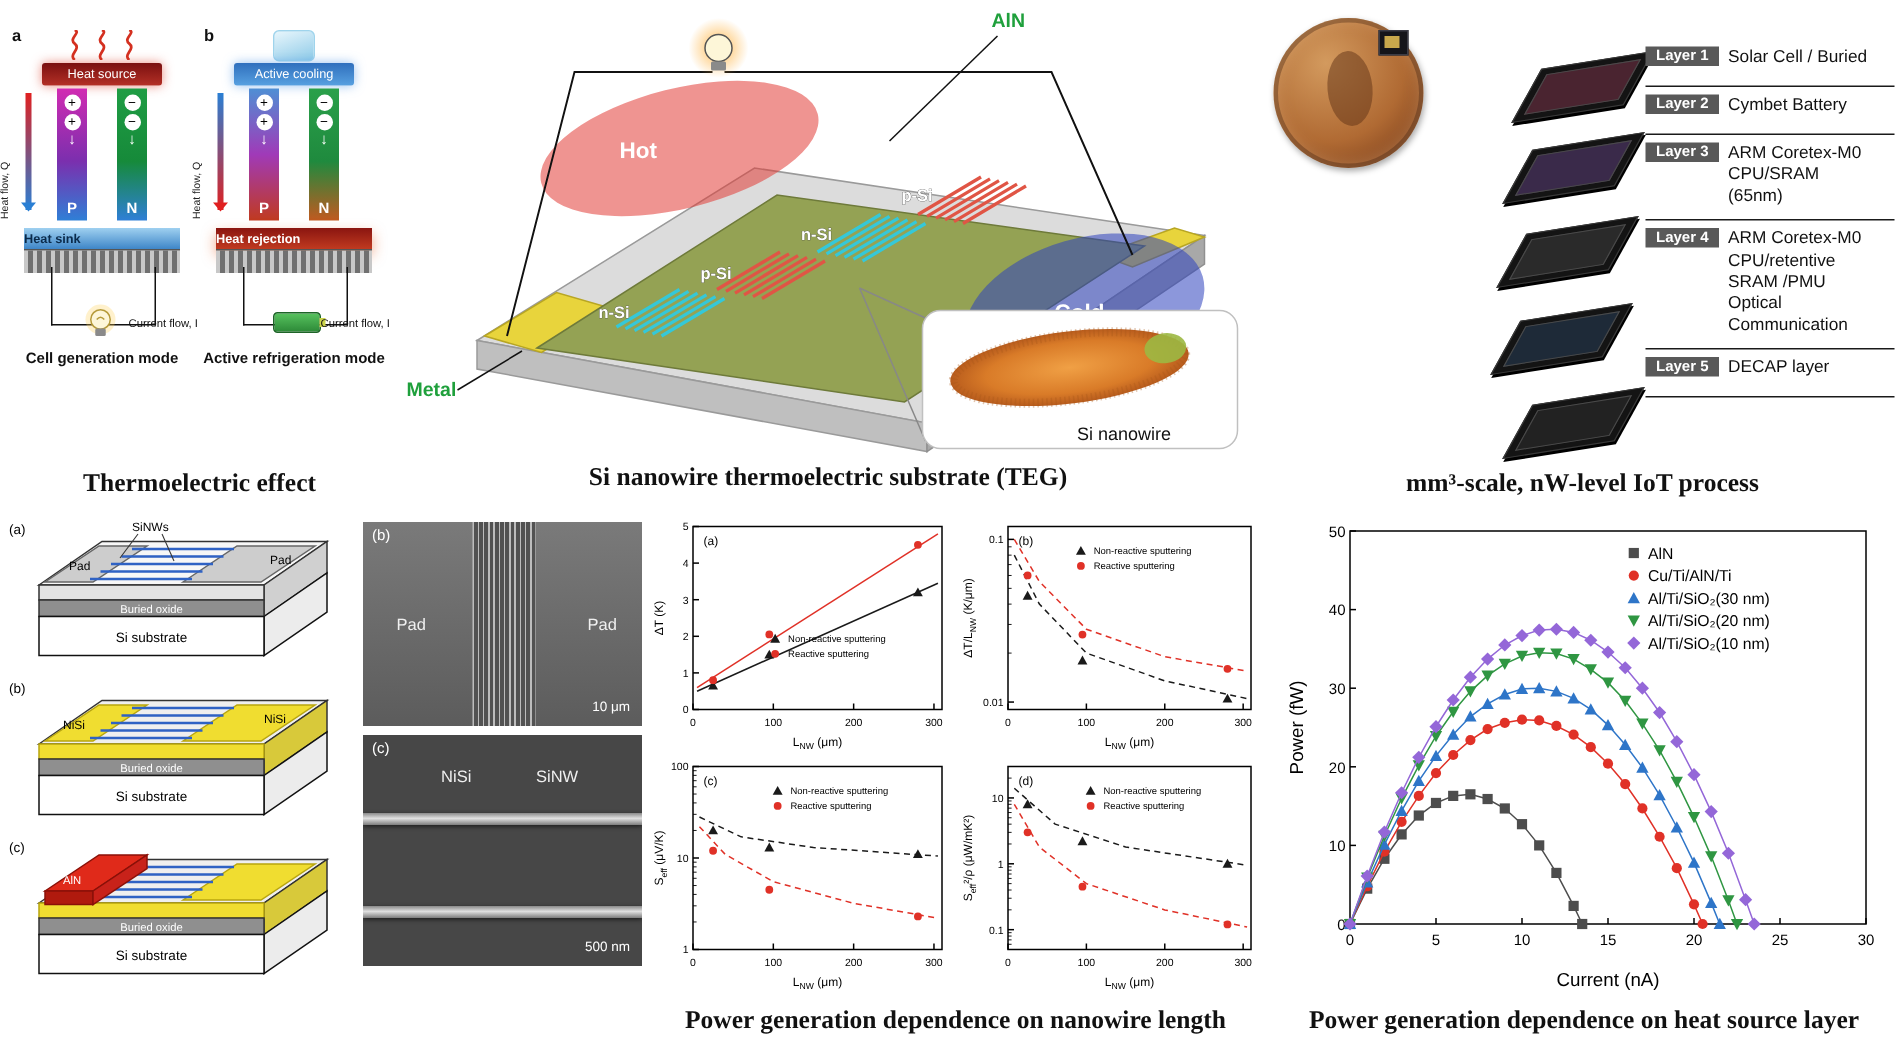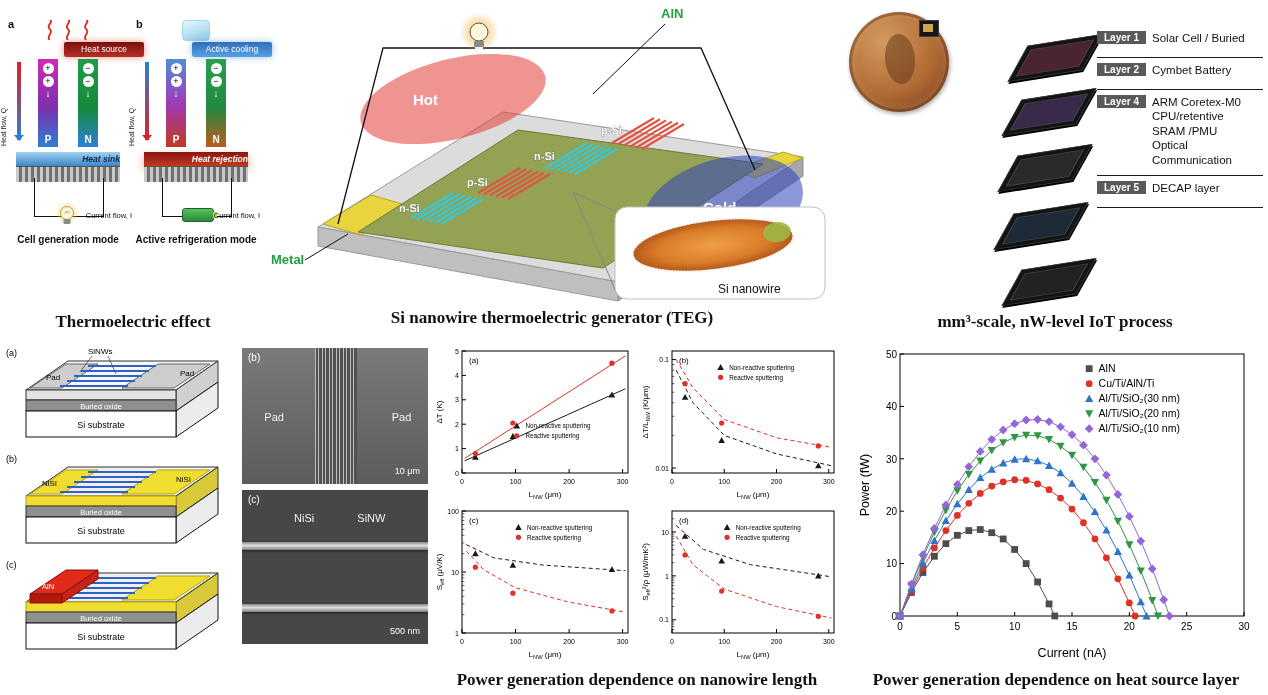--- a/index.html
+++ b/index.html
@@ -12,36 +12,36 @@
 
   
   #te-panel{left:6px;top:4px;width:254px;height:330px;}
   .te-fig{position:absolute;top:16px;width:120px;height:244px;}
   #te-a{left:2px;} #te-b{left:130px;}
   .fig-letter{position:absolute;left:0;top:-2px;font-weight:bold;font-size:11px;}
   .waves{position:absolute;left:28px;top:0px;width:64px;height:20px;}
   .icecube{position:absolute;left:46px;top:0px;width:26px;height:19px;border-radius:4px;
            background:linear-gradient(160deg,#e8f6fc,#8fcbe8);border:1px solid #9fd4ec;}
   .bar{position:absolute;left:20px;top:22px;width:80px;height:15px;border-radius:2px;
-       color:#fff;font-size:8.5px;line-height:15px;text-align:center;margin-left:36px;}
+       color:#fff;font-size:8.5px;line-height:15px;text-align:center;}
   .bar.hot{background:linear-gradient(180deg,#7a1010,#b43026);box-shadow:0 0 7px rgba(220,60,40,.6);}
   .bar.cool{background:linear-gradient(180deg,#2f6fbd,#57a0e0);box-shadow:0 0 7px rgba(80,150,230,.6);}
   .col{position:absolute;top:39px;width:20px;height:88px;display:flex;flex-direction:column;
        align-items:center;padding-top:4px;box-sizing:border-box;gap:2px;}
   .col.p{left:30px;} .col.n{left:70px;}
   .gen .col.p{background:linear-gradient(180deg,#d12bb2 0%,#7b2fae 55%,#2f7fd6 100%);}
   .gen .col.n{background:linear-gradient(180deg,#1f9d44 0%,#168a3a 55%,#2f7fd6 100%);}
   .ref .col.p{background:linear-gradient(180deg,#4f8fd4 0%,#a03ab8 50%,#c03a20 100%);}
   .ref .col.n{background:linear-gradient(180deg,#2aa04a 0%,#1f8a3e 55%,#c05a20 100%);}
   .chg{width:11px;height:11px;border-radius:50%;background:#fff;color:#000;font-size:9px;
        line-height:11px;text-align:center;}
   .arr{color:#fff;font-size:10px;line-height:10px;}
   .leg-label{margin-top:auto;margin-bottom:2px;color:#fff;font-weight:bold;font-size:10px;}
   .bar2{position:absolute;left:8px;top:132px;width:104px;height:14px;font-size:8.5px;font-weight:bold;
-        line-height:14px;text-align:right;font-style:italic;}
+        line-height:14px;text-align:left;}
   .bar2.sink{background:linear-gradient(180deg,#9fd0f0,#3e86c8);color:#0a2a4a;}
   .bar2.reject{background:linear-gradient(180deg,#8a1510,#c03a20);color:#fff;
         box-shadow:0 4px 9px rgba(230,90,30,.55);}
   .fins{position:absolute;left:8px;top:146px;width:104px;height:15px;border-top:1px solid #555;
         background:repeating-linear-gradient(90deg,#c8c8c8 0 3px,#707070 3px 6px);}
   .wire{position:absolute;left:26px;top:158px;width:68px;height:38px;
         border-left:1.5px solid #111;border-right:1.5px solid #111;border-bottom:1.5px solid #111;}
   .bulb-svg{position:absolute;left:44px;top:182px;width:30px;height:30px;}
   .battery{position:absolute;left:46px;top:188px;width:30px;height:12px;border-radius:3px;
            background:linear-gradient(180deg,#57c25e,#2d8a38);border:1px solid #1e6428;}
@@ -238,37 +238,41 @@
         <line x1="310" y1="190" x2="354" y2="292" stroke="#888" stroke-width="1"></line>
         <rect x="352" y="205" width="210" height="92" rx="12" fill="#fff" stroke="#c0c0c0"></rect>
         <g transform="rotate(-7 450 243)">
           <ellipse cx="450" cy="243" rx="80" ry="24" fill="url(#nw)"></ellipse>
           <ellipse cx="450" cy="243" rx="78" ry="22" fill="none" stroke="#a85a1a" stroke-width="6" stroke-dasharray="1,2" opacity="0.35"></ellipse>
           <ellipse cx="515" cy="238" rx="14" ry="10" fill="#9cb842" opacity="0.9"></ellipse>
         </g>
         <text x="455" y="291" font-size="12" fill="#111">Si nanowire</text>
       </g>
     </svg>
-    <h3 class="caption">Si nanowire thermoelectric generator (TEG)</h3>
+    <h3 class="caption">Si nanowire thermoelectric substrate (TEG)</h3>
   </section>
 
   <section class="panel" id="iot-panel">
     <div class="penny"></div>
     <div class="penny-chip"></div>
     <div class="chip" style="left:172px;top:26px;--die:#4a2430;"></div>
     <div class="chip" style="left:166px;top:80px;--die:#3a2a4a;"></div>
     <div class="chip" style="left:162px;top:136px;--die:#2a2a2a;"></div>
     <div class="chip" style="left:158px;top:194px;--die:#1e2a38;"></div>
     <div class="chip" style="left:166px;top:250px;--die:#222222;"></div>
     <div class="layer-list">
       <div class="lrow">
         <span class="badge">Layer 1</span><span class="desc">Solar Cell / Buried</span>
       </div>
       <div class="lrow">
         <span class="badge">Layer 2</span><span class="desc">Cymbet Battery</span>
+      </div>
+      <div class="lrow">
+        <span class="badge">Layer 3</span><span class="desc">ARM Coretex-M0
+CPU/SRAM (65nm)</span>
       </div>
       <div class="lrow">
         <span class="badge">Layer 4</span><span class="desc">ARM Coretex-M0
 CPU/retentive SRAM /PMU
 Optical Communication</span>
       </div>
       <div class="lrow">
         <span class="badge">Layer 5</span><span class="desc">DECAP layer</span>
       </div>
     </div>

